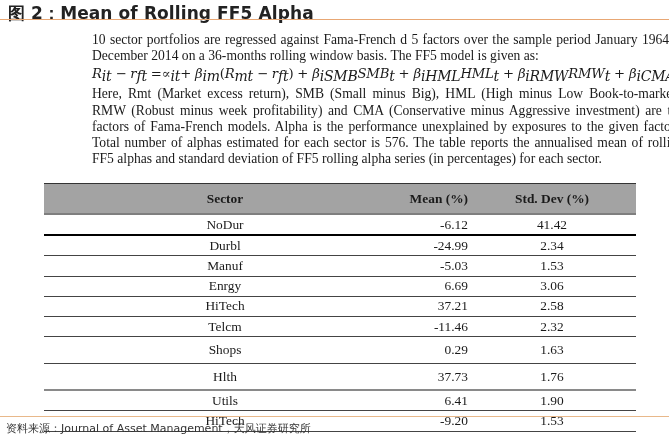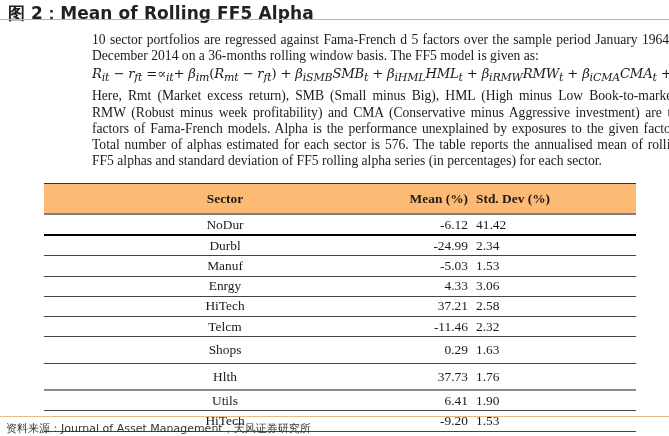--- a/index.html
+++ b/index.html
@@ -3,31 +3,31 @@
 <meta charset="utf-8">
 <style>
   html, body { margin:0; padding:0; background:#ffffff; }
   body { width:669px; height:436px; position:relative; overflow:hidden; font-family:"Liberation Serif", serif; color:#1a1a1a; }
   .fig-title { position:absolute; left:8px; top:2px; font-family:"DejaVu Sans", sans-serif; font-size:17px; font-weight:bold; color:#222; letter-spacing:0.1px; }
   .rule-top { position:absolute; left:0; top:19px; width:669px; height:1px; background:#e8a774; }
   .para { position:absolute; left:44px; top:32px; width:592px; font-size:13.6px; line-height:16.2px; text-align:justify; color:#1a1a1a;margin-left:48px; }
   .para p { margin:0; }
   .formula { font-family:"DejaVu Serif", serif; font-style:italic; font-size:13.2px; line-height:20px; white-space:nowrap; margin:0; letter-spacing:-0.2px; }
   .formula .up { font-style:normal; }
-  .formula sub { font-size:11px; vertical-align:-3px; }
+  .formula sub { font-size:14px; vertical-align:-3px; }
   table.data { position:absolute; left:44px; top:183px; width:592px; border-collapse:collapse; font-size:13.4px; }
-  table.data thead tr { background:#fdba74; }
+  table.data thead tr { background:#a3a3a3; }
   table.data th { font-weight:bold; height:29px; padding:0; border-top:1.5px solid #333; border-bottom:2px solid #7f7f7f; }
   table.data td { height:19.2px; padding:0; border-bottom:1.2px solid #444; line-height:18px; }
   table.data tr.thick td { border-bottom:2px solid #8a8a8a; }
   table.data tr.firstrow td { border-bottom:2px solid #000000; }
   .c-sector { text-align:right; width:226px; padding-right:0; }
   .c-sector-inner { display:inline-block; width:90px; text-align:center; }
   .c-mean { text-align:right; width:206px; }
-  .c-std { text-align:left; width:160px; }
+  .c-std { text-align:center; width:160px; }
   .c-std span, .c-mean span { padding-right:8px; }
   .rule-bottom { position:absolute; left:0; top:416px; width:669px; height:1px; background:#e8b88a; }
   .source { position:absolute; left:6px; top:421px; font-family:"DejaVu Sans", sans-serif; font-size:11px; color:#333; }
 </style>
 </head>
 <body>
 
 <div class="fig-title">图 2：Mean of Rolling FF5 Alpha</div>
 <div class="rule-top"></div>
 
@@ -56,21 +56,21 @@
       <td class="c-mean"><span>-24.99</span></td>
       <td class="c-std"><span>2.34</span></td>
     </tr>
     <tr>
       <td class="c-sector"><span class="c-sector-inner">Manuf</span></td>
       <td class="c-mean"><span>-5.03</span></td>
       <td class="c-std"><span>1.53</span></td>
     </tr>
     <tr>
       <td class="c-sector"><span class="c-sector-inner">Enrgy</span></td>
-      <td class="c-mean"><span>4.33</span></td>
+      <td class="c-mean"><span>6.69</span></td>
       <td class="c-std"><span>3.06</span></td>
     </tr>
     <tr>
       <td class="c-sector"><span class="c-sector-inner">HiTech</span></td>
       <td class="c-mean"><span>37.21</span></td>
       <td class="c-std"><span>2.58</span></td>
     </tr>
     <tr>
       <td class="c-sector"><span class="c-sector-inner">Telcm</span></td>
       <td class="c-mean"><span>-11.46</span></td>

